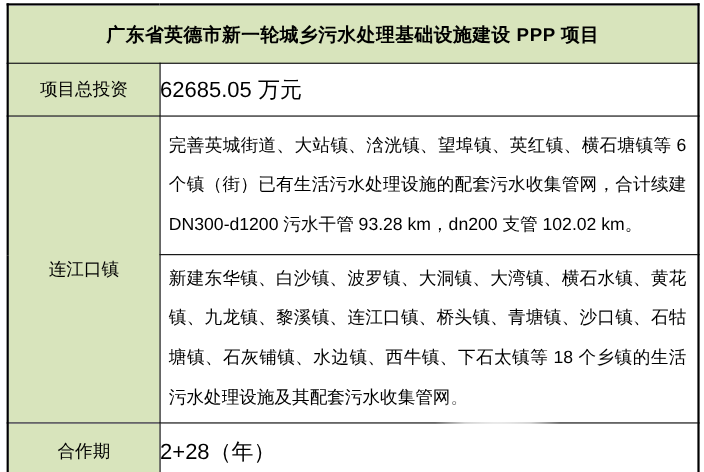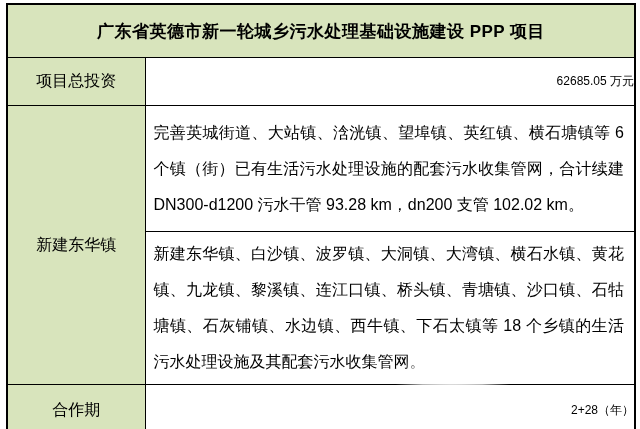--- a/index.html
+++ b/index.html
@@ -42,22 +42,22 @@
   }
   .project-table td.label-cell {
     background: #d8e4bc;
     font-size: 16px;
     text-align: center;
     vertical-align: middle;
     margin-left: 13px;
   }
   .project-table td.value-cell {
     background: #ffffff;
-    font-size: 12px;
-    text-align: right;
+    font-size: 20px;
+    text-align: left;
     vertical-align: middle;
   }
   .project-table td.para-cell {
     background: #ffffff;
     font-size: 16px;
     line-height: 36px;
     text-align: justify;
     text-justify: inter-ideograph;
     vertical-align: middle;
     padding: 4px 10px 4px 8px;
@@ -91,21 +91,21 @@
   </colgroup>
   <tbody>
     <tr class="row-title">
       <th class="title-cell" colspan="2">广东省英德市新一轮城乡污水处理基础设施建设 PPP 项目</th>
     </tr>
     <tr class="row-investment">
       <td class="label-cell">项目总投资</td>
       <td class="value-cell">62685.05 万元</td>
     </tr>
     <tr class="row-content-1">
-      <td class="label-cell" rowspan="2">新建东华镇</td>
+      <td class="label-cell" rowspan="2">连江口镇</td>
       <td class="para-cell">完善英城街道、大站镇、浛洸镇、望埠镇、英红镇、横石塘镇等 6 个镇（街）已有生活污水处理设施的配套污水收集管网，合计续建 DN300-d1200 污水干管 93.28 km，dn200 支管 102.02 km。</td>
     </tr>
     <tr class="row-content-2">
       <td class="para-cell">新建东华镇、白沙镇、波罗镇、大洞镇、大湾镇、横石水镇、黄花镇、九龙镇、黎溪镇、连江口镇、桥头镇、青塘镇、沙口镇、石牯塘镇、石灰铺镇、水边镇、西牛镇、下石太镇等 18 个乡镇的生活污水处理设施及其配套污水收集管网。</td>
     </tr>
     <tr class="row-period">
       <td class="label-cell">合作期</td>
       <td class="value-cell">2+28（年）</td>
     </tr>
   </tbody>

